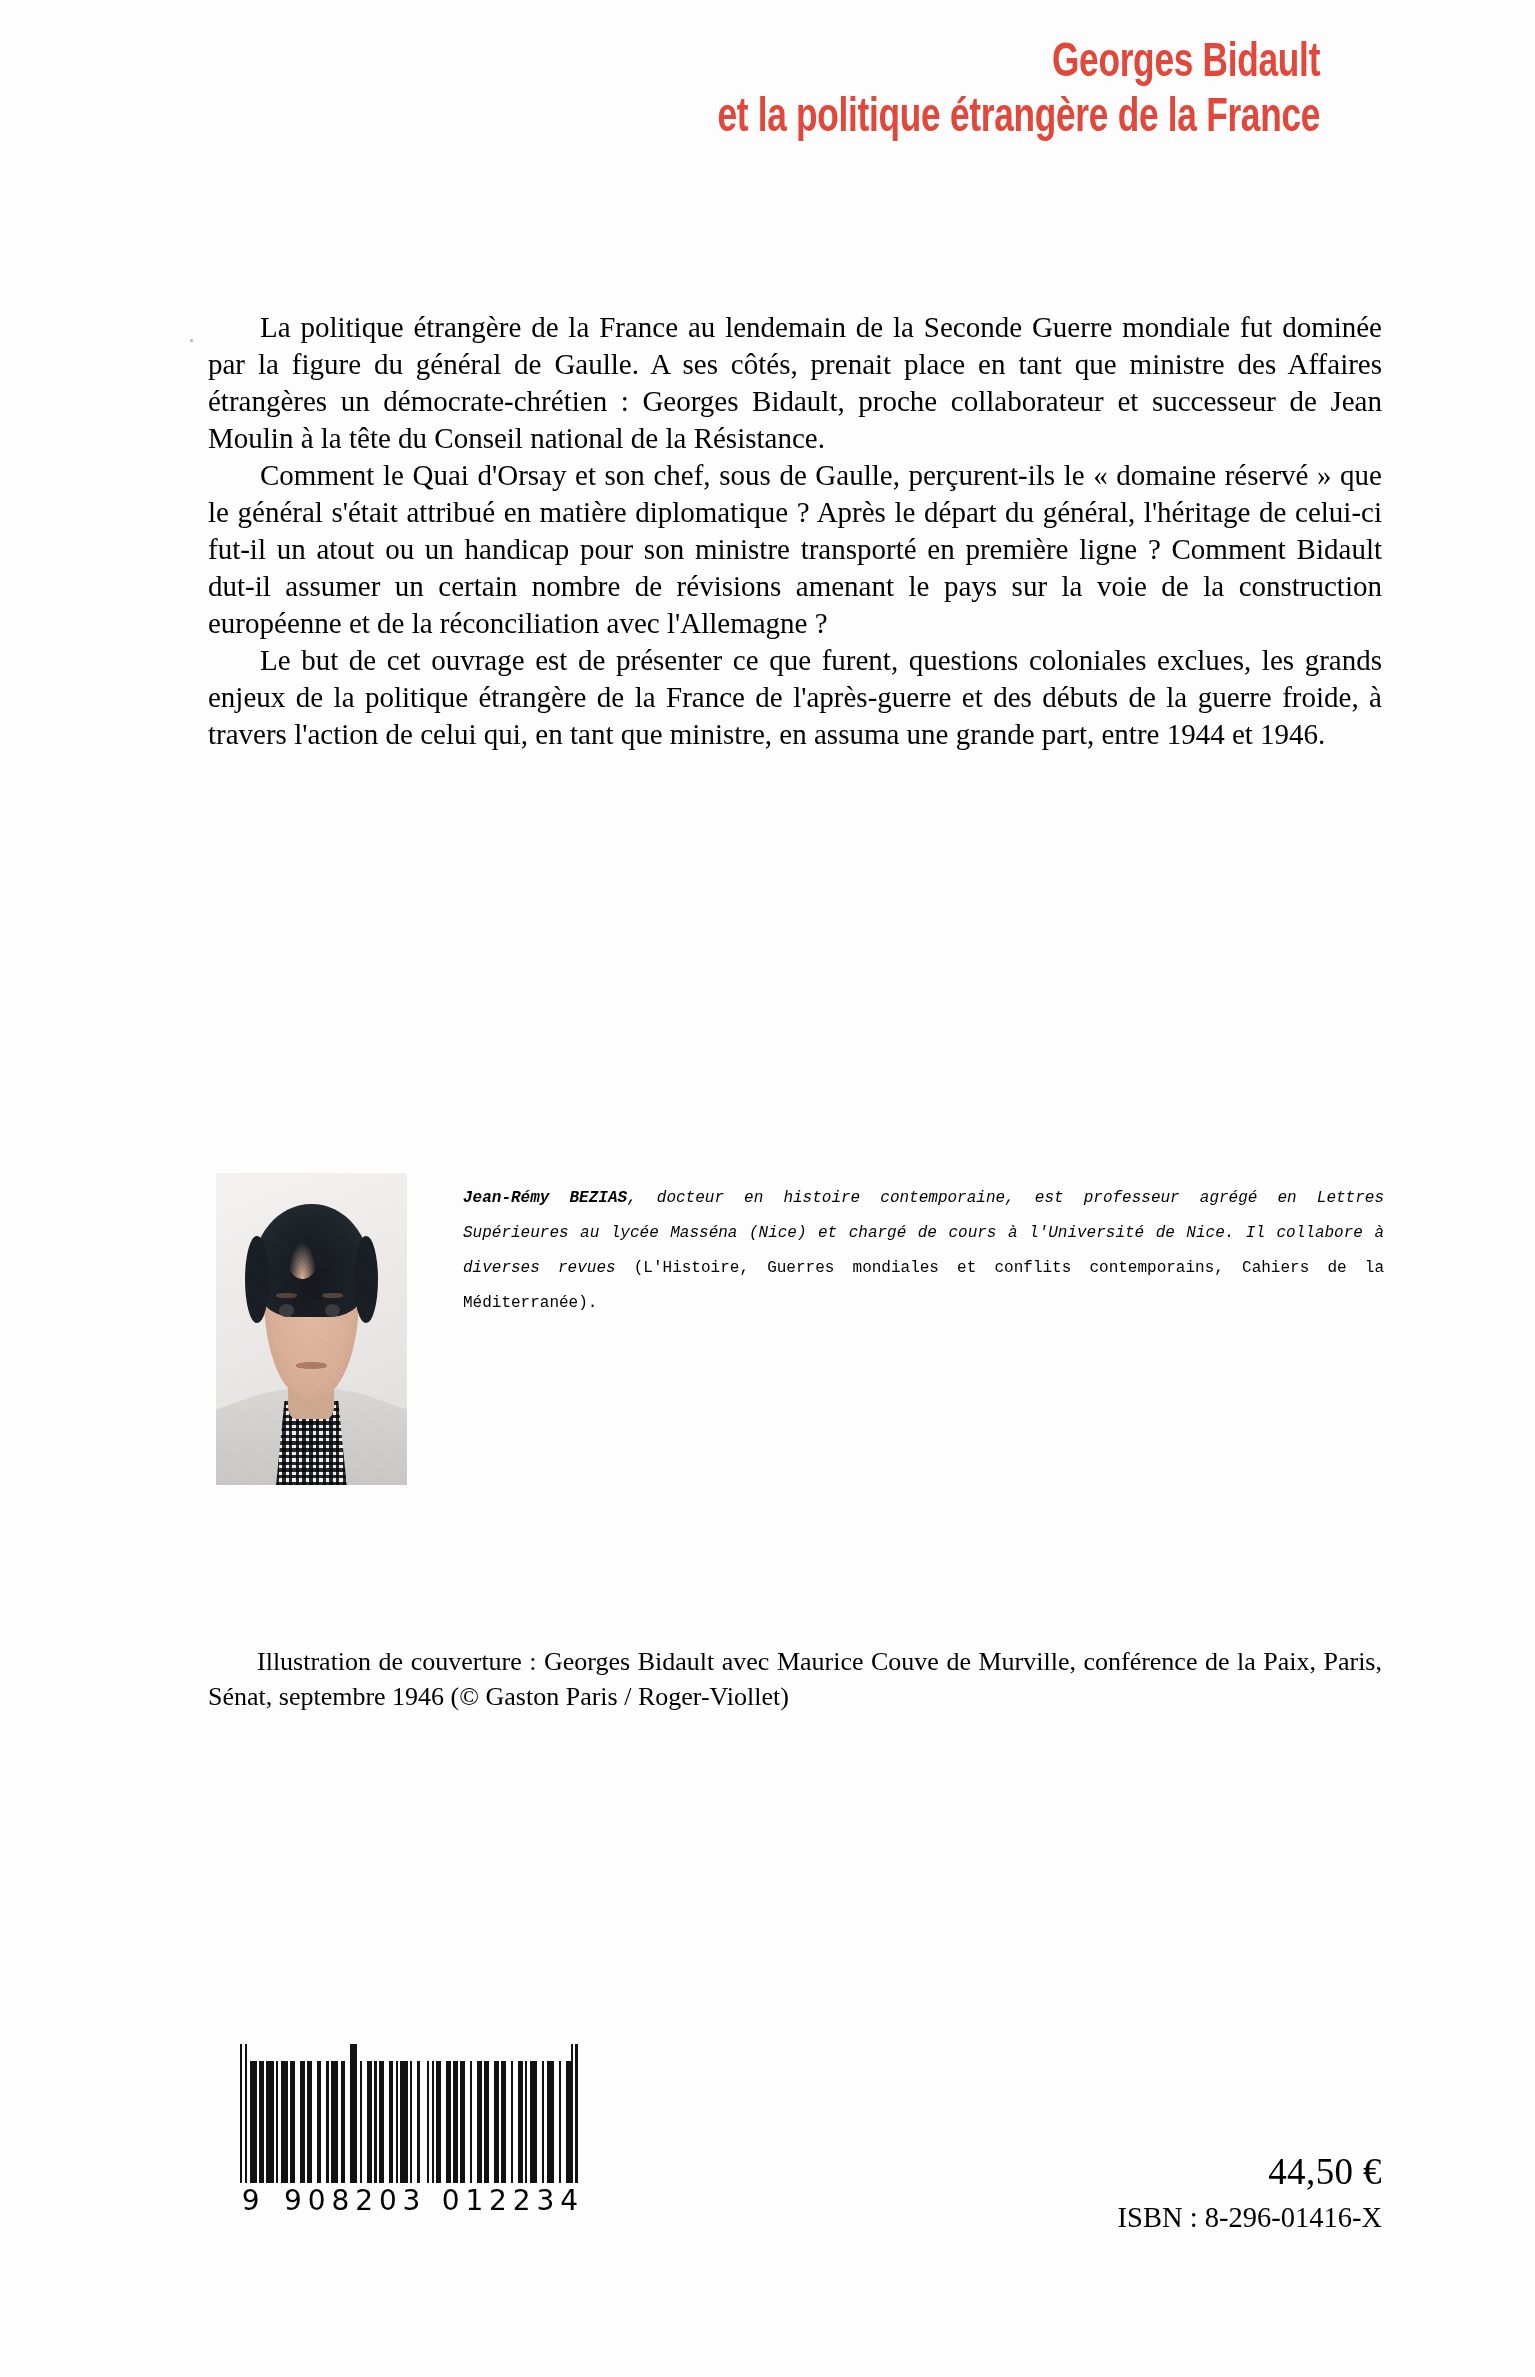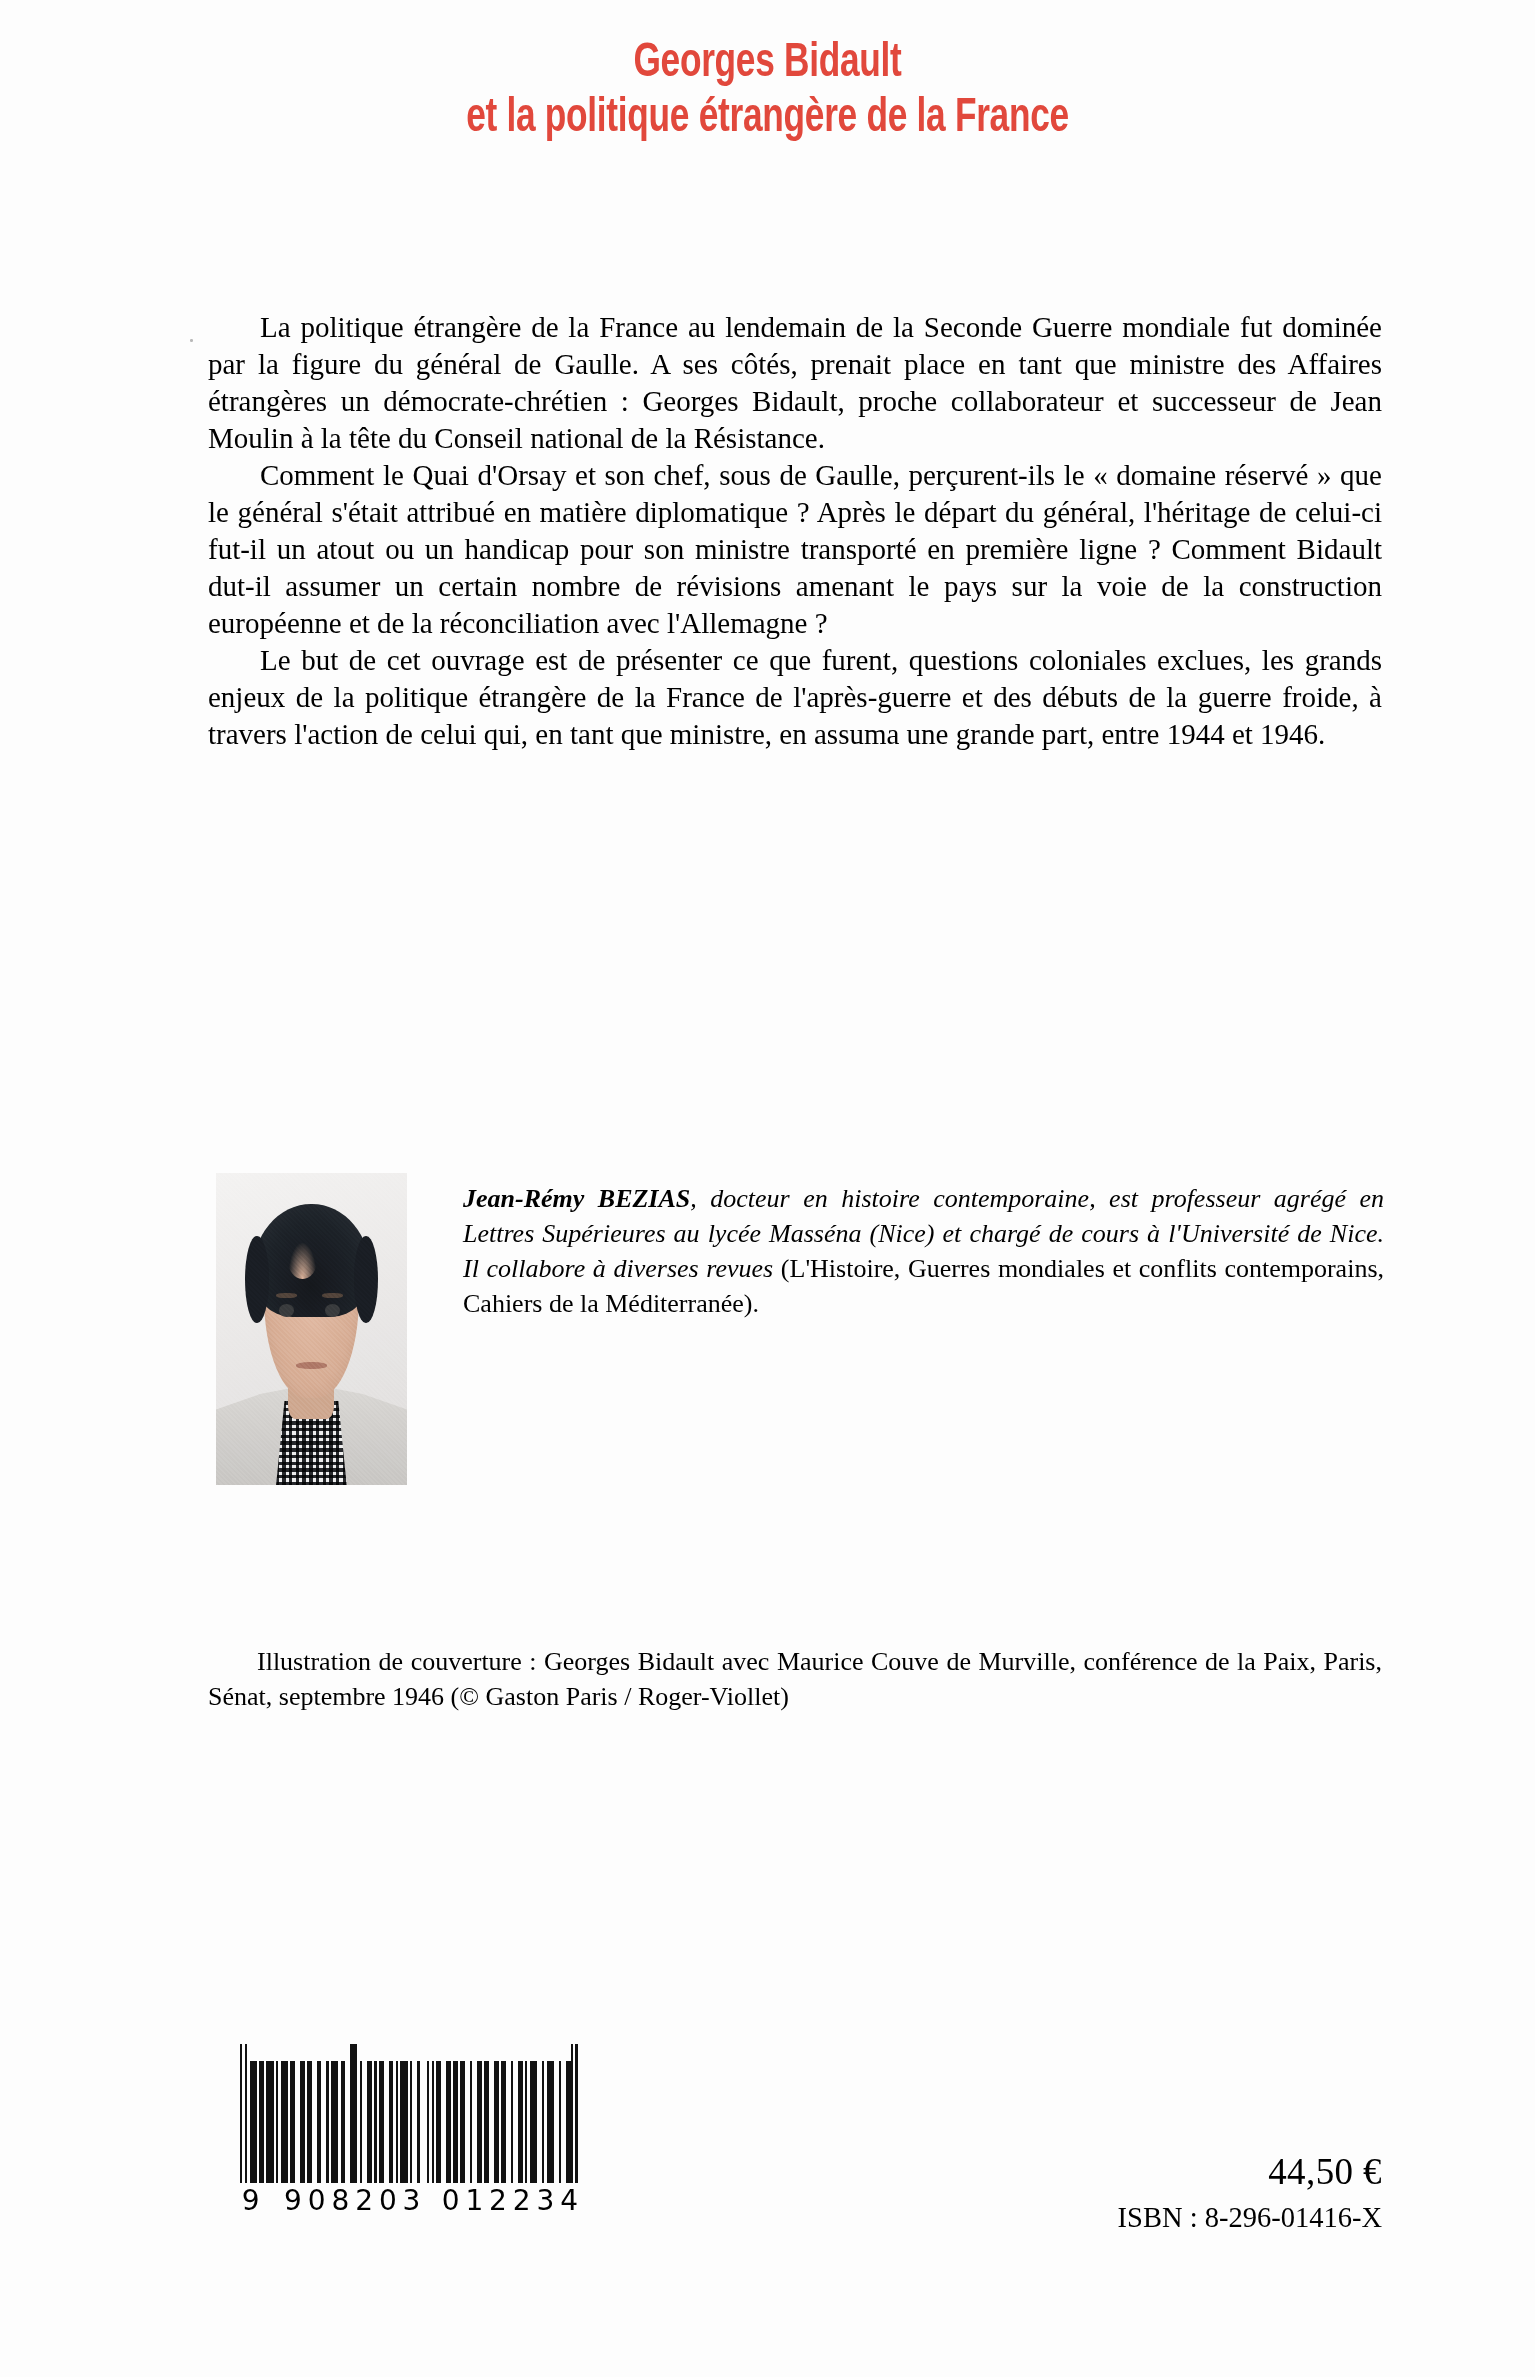--- a/index.html
+++ b/index.html
@@ -21,21 +21,21 @@
     inset: 0;
     background: #fdfdfd;
   }
 
   
   .title-block {
     position: absolute;
     top: 34px;
     left: 0;
     width: 1535px;
-    text-align: center;
+    text-align: right;
   }
   .title-line {
     font-family: "Liberation Sans Narrow", "Liberation Sans", "DejaVu Sans", sans-serif;
     font-weight: bold;
     color: #e1483c;
     letter-spacing: -0.4px;
     line-height: 1.06;
     transform: scaleX(0.72);
     transform-origin: center center;
     white-space: nowrap;
@@ -191,24 +191,25 @@
     background-image:
       repeating-linear-gradient(45deg, rgba(255,255,255,0.035) 0 1.7px, rgba(0,0,0,0.035) 1.7px 3.4px);
     mix-blend-mode: overlay;
   }
 
   .bio-text {
     position: absolute;
     top: 8.4px;
     left: 253px;
     width: 921px;
-    font-size: 26px;
+    font-size: 16px;
     line-height: 35px;
     text-align: justify;
     font-style: italic;
+    font-family: Liberation Mono, monospace;
   }
   .bio-text .name {
     font-weight: bold;
     font-style: italic;
   }
   .bio-text .roman {
     font-style: normal;
   }
 
   

